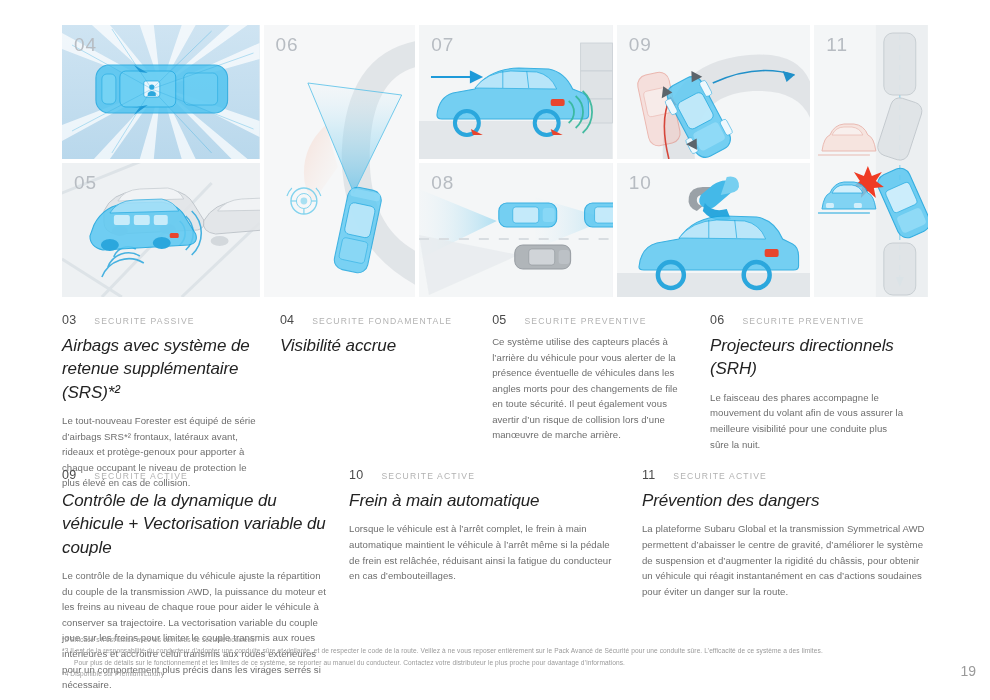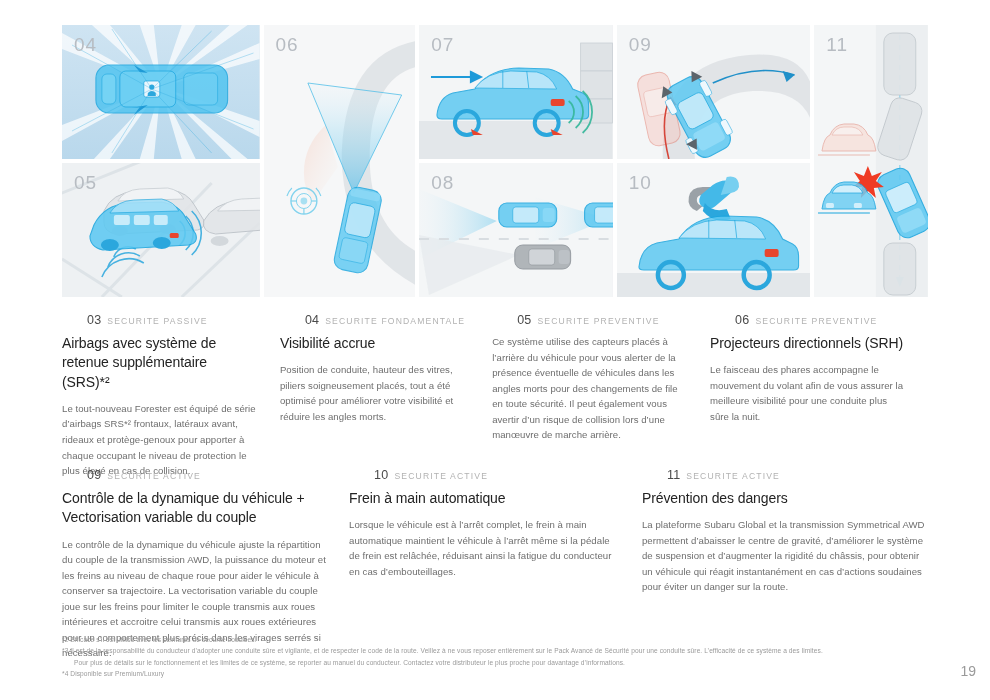--- a/index.html
+++ b/index.html
@@ -61,44 +61,44 @@
   .r1c2 { width: 222px; }
   .r1c3 { width: 228px; }
   .r1c4 { width: 228px; }
   .r2c1 { width: 300px; }
   .r2c2 { width: 306px; }
   .r2c3 { width: 300px; padding-right: 0; }
 
   .blk-head {
     display: flex;
     align-items: baseline;
-    gap: 6px;
+    gap: 18px;
     margin-bottom: 7px;
-    margin-left: 25px;
   }
   .blk-num {
     font-size: 12.5px;
     color: #4a4a4a;
     font-weight: 400;
     letter-spacing: 0.2px;
   }
   .blk-cat {
     font-size: 8.6px;
     letter-spacing: 1.15px;
     color: #b2b2b2;
     text-transform: uppercase;
     text-align: right;
   }
   .blk-title {
-    font-size: 14px;
+    font-size: 17px;
     line-height: 1.38;
     color: #232323;
     font-weight: 400;
     margin: 0 0 9px 0;
     letter-spacing: -0.1px;
+    font-style: italic;
   }
   .blk-body {
     font-size: 9.6px;
     line-height: 1.62;
     color: #6e6e6e;
     margin: 0;
     letter-spacing: 0.05px;
   }
 
   
@@ -475,21 +475,20 @@
       <h3 class="blk-title">Airbags avec système de retenue supplémentaire (SRS)*²</h3>
       <p class="blk-body">Le tout-nouveau Forester est équipé de série d’airbags SRS*² frontaux, latéraux avant, rideaux et protège-genoux pour apporter à chaque occupant le niveau de protection le plus élevé en cas de collision.</p>
     </div>
 
     <div class="block r1c2">
       <div class="blk-head">
         <span class="blk-num">04</span>
         <span class="blk-cat">SECURITE FONDAMENTALE</span>
       </div>
       <h3 class="blk-title">Visibilité accrue</h3>
-      <p class="blk-body">Position de conduite, hauteur des vitres, piliers soigneusement placés, tout a été optimisé pour améliorer votre visibilité et réduire les angles morts.</p>
     </div>
 
     <div class="block r1c3">
       <div class="blk-head">
         <span class="blk-num">05</span>
         <span class="blk-cat">SECURITE PREVENTIVE</span>
       </div>
       <p class="blk-body">Ce système utilise des capteurs placés à l’arrière du véhicule pour vous alerter de la présence éventuelle de véhicules dans les angles morts pour des changements de file en toute sécurité. Il peut également vous avertir d’un risque de collision lors d’une manœuvre de marche arrière.</p>
     </div>
 

